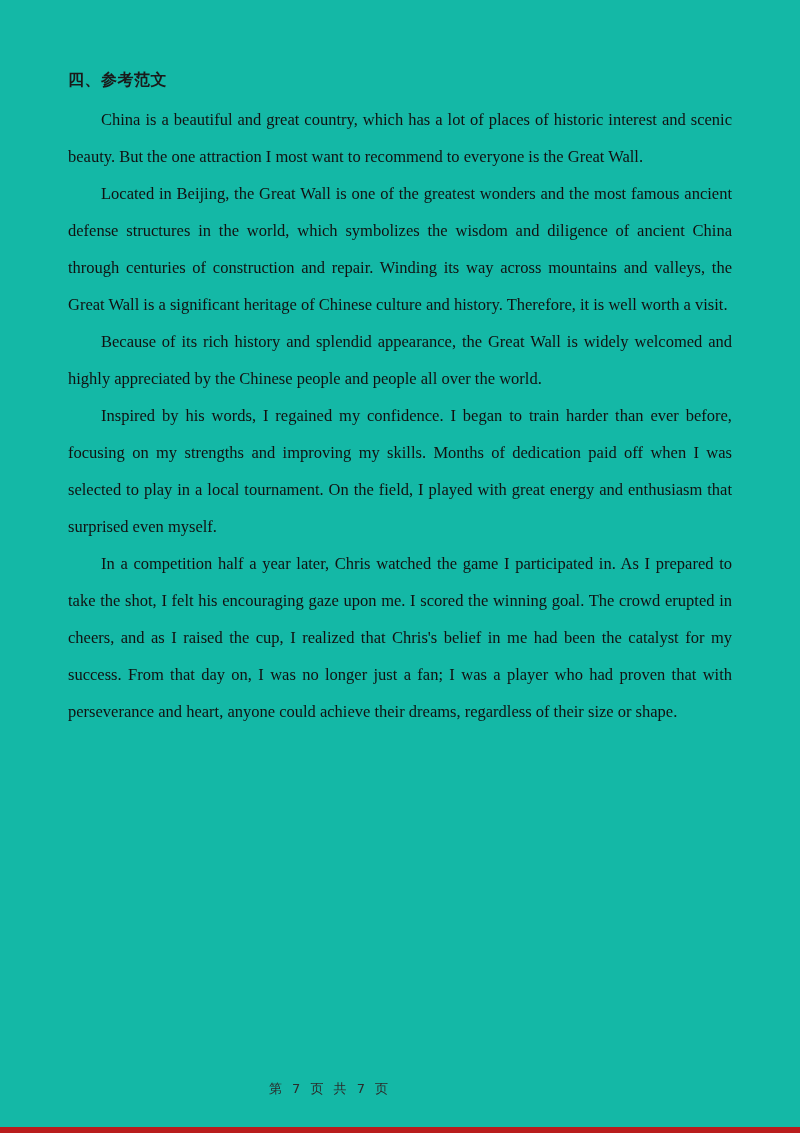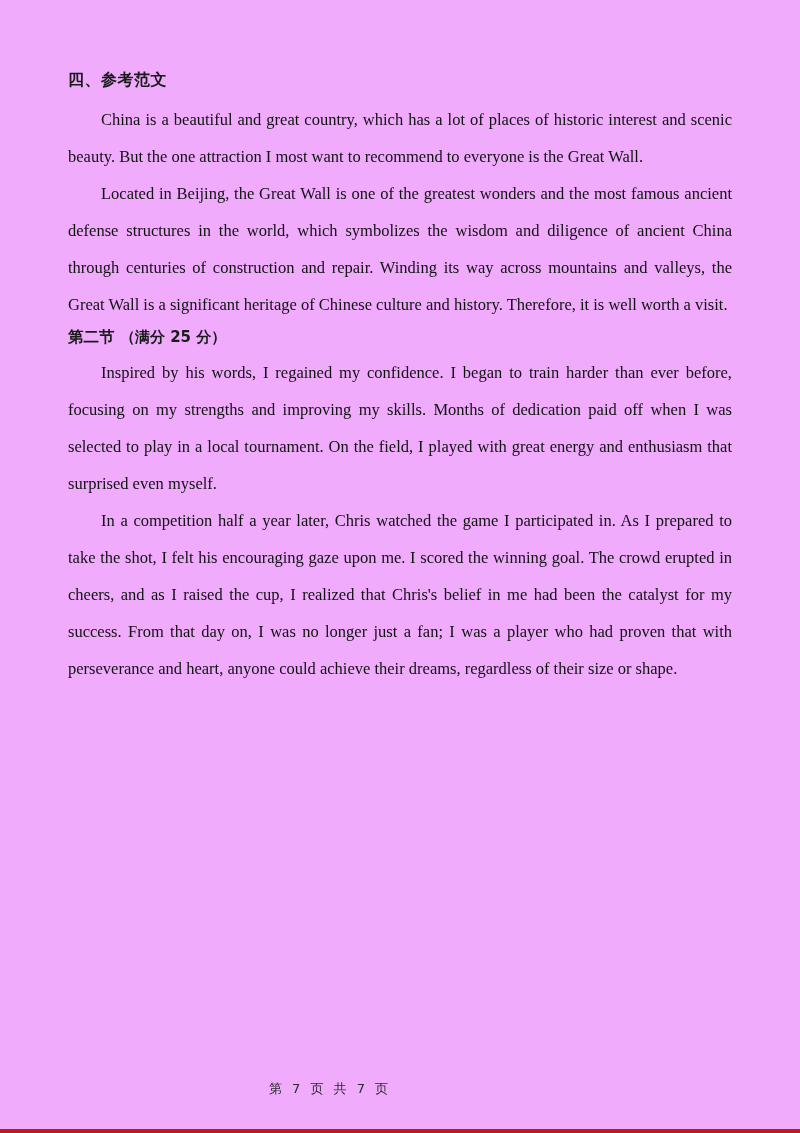--- a/index.html
+++ b/index.html
@@ -5,24 +5,24 @@
 <style>
   html, body {
     margin: 0;
     padding: 0;
     background: #ffffff;
   }
   .page {
     position: relative;
     width: 800px;
     height: 1133px;
-    background: #f0abfc;
+    background: #14b8a6;
     box-sizing: border-box;
     overflow: hidden;
-    border-bottom: 4px solid #b91c1c;
+    border-bottom: 6px solid #b91c1c;
     font-family: "Liberation Serif", "DejaVu Serif", serif;
     color: #111111;
   }
   .content {
     position: absolute;
     left: 68px;
     top: 68px;
     width: 664px;
   }
   .section-heading {
@@ -76,25 +76,22 @@
 <div class="page">
 
   <div class="content">
 
     <h2 class="section-heading">四、参考范文</h2>
 
     <p class="para">China is a beautiful and great country, which has a lot of places of historic interest and scenic beauty. But the one attraction I most want to recommend to everyone is the Great Wall.</p>
 
     <p class="para">Located in Beijing, the Great Wall is one of the greatest wonders and the most famous ancient defense structures in the world, which symbolizes the wisdom and diligence of ancient China through centuries of construction and repair. Winding its way across mountains and valleys, the Great Wall is a significant heritage of Chinese culture and history. Therefore, it is well worth a visit.</p>
 
+    <p class="para">Because of its rich history and splendid appearance, the Great Wall is widely welcomed and highly appreciated by the Chinese people and people all over the world.</p>
 
-    <h3 class="subsection-heading">
-      <span>第二节</span>
-      <span class="score">（满分 25 分）</span>
-    </h3>
 
     <p class="para">Inspired by his words, I regained my confidence. I began to train harder than ever before, focusing on my strengths and improving my skills. Months of dedication paid off when I was selected to play in a local tournament. On the field, I played with great energy and enthusiasm that surprised even myself.</p>
 
     <p class="para">In a competition half a year later, Chris watched the game I participated in. As I prepared to take the shot, I felt his encouraging gaze upon me. I scored the winning goal. The crowd erupted in cheers, and as I raised the cup, I realized that Chris's belief in me had been the catalyst for my success. From that day on, I was no longer just a fan; I was a player who had proven that with perseverance and heart, anyone could achieve their dreams, regardless of their size or shape.</p>
 
   </div>
 
   <div class="footer">第 7 页 共 7 页</div>
 
 </div>

